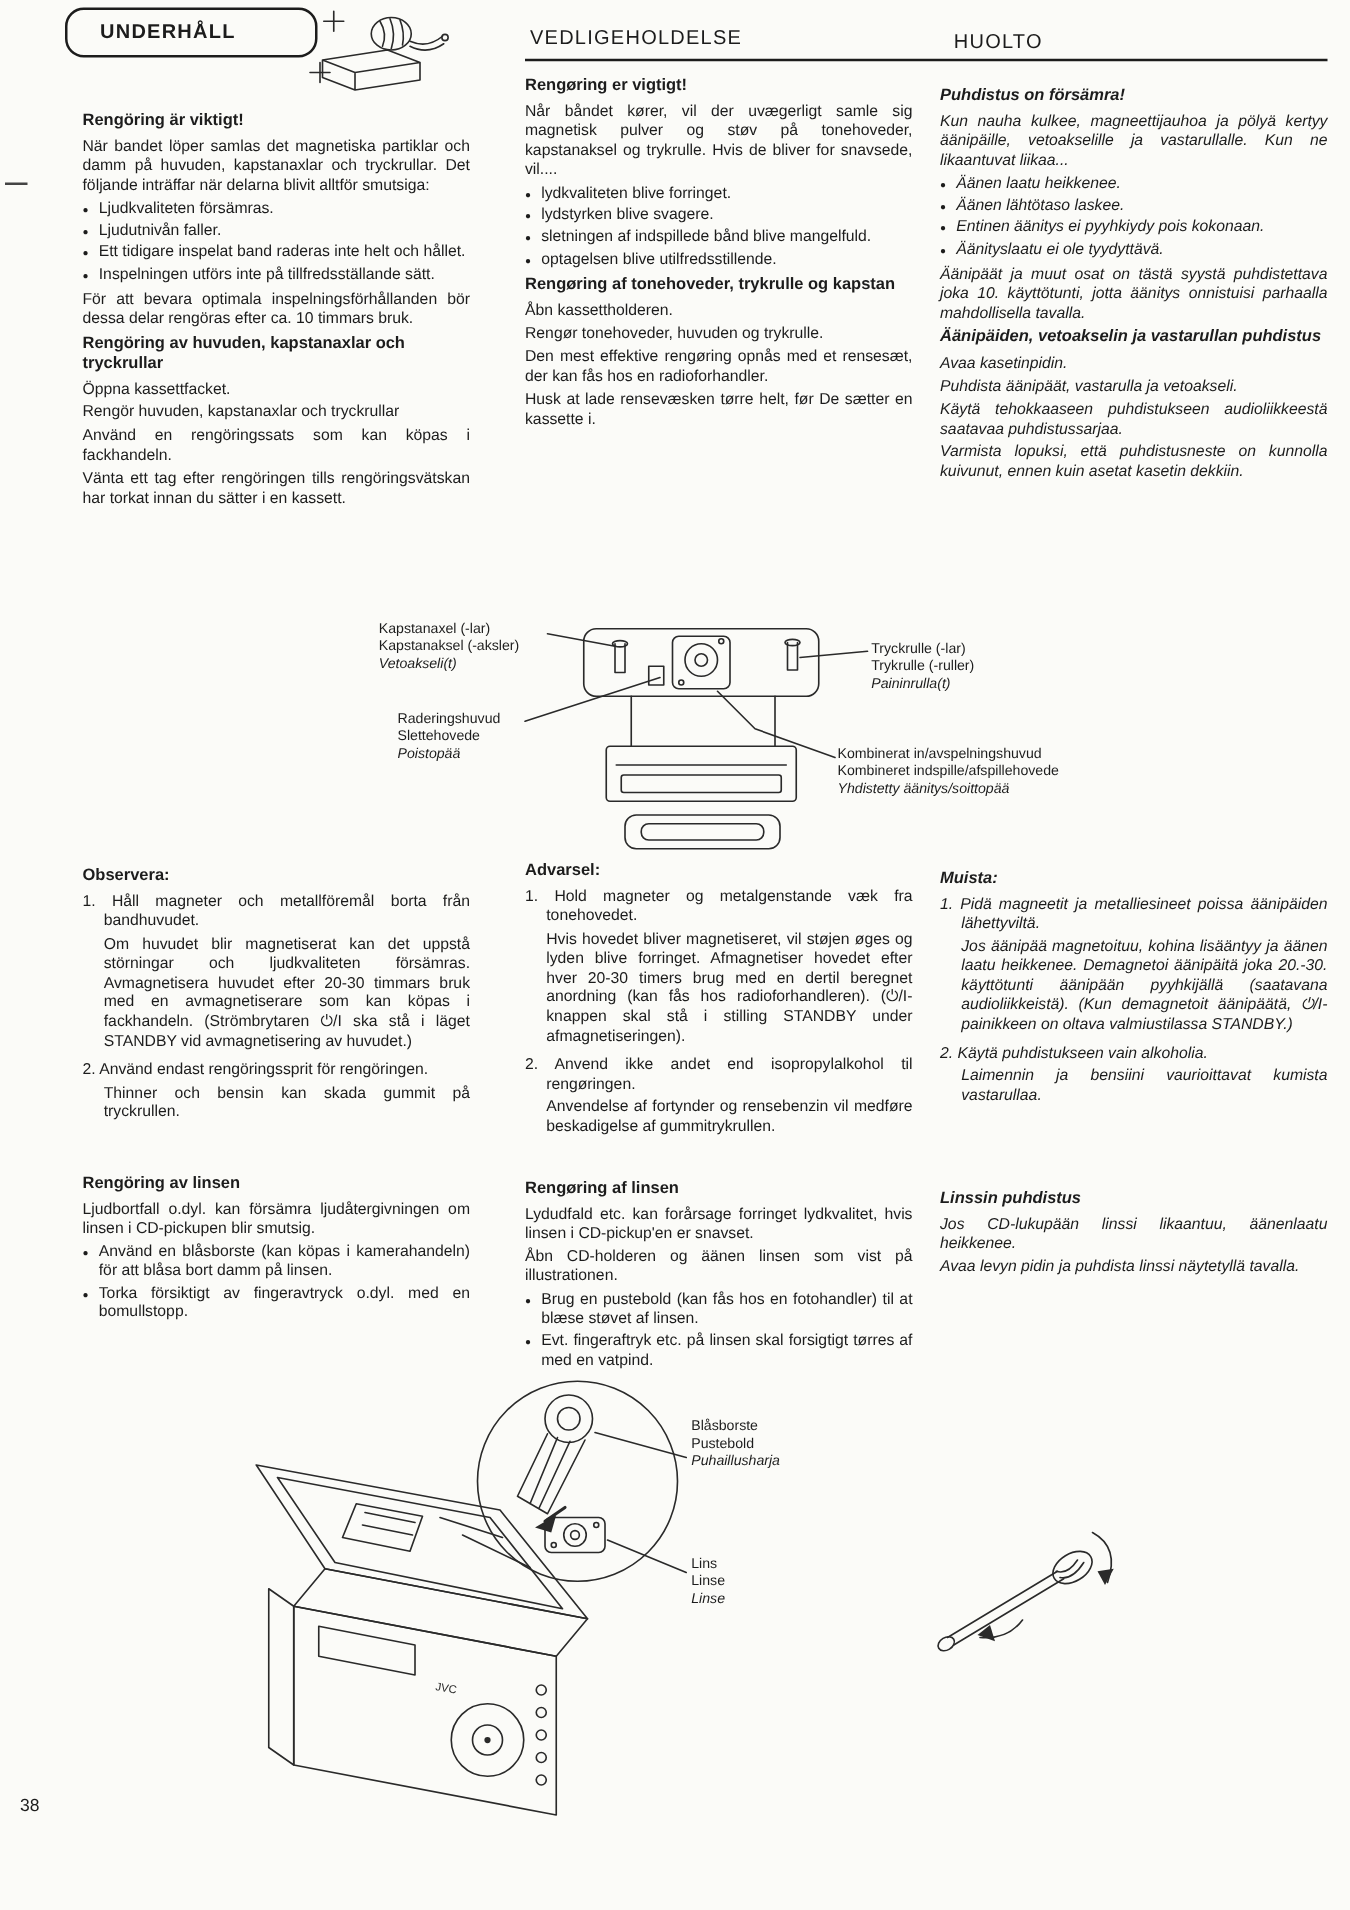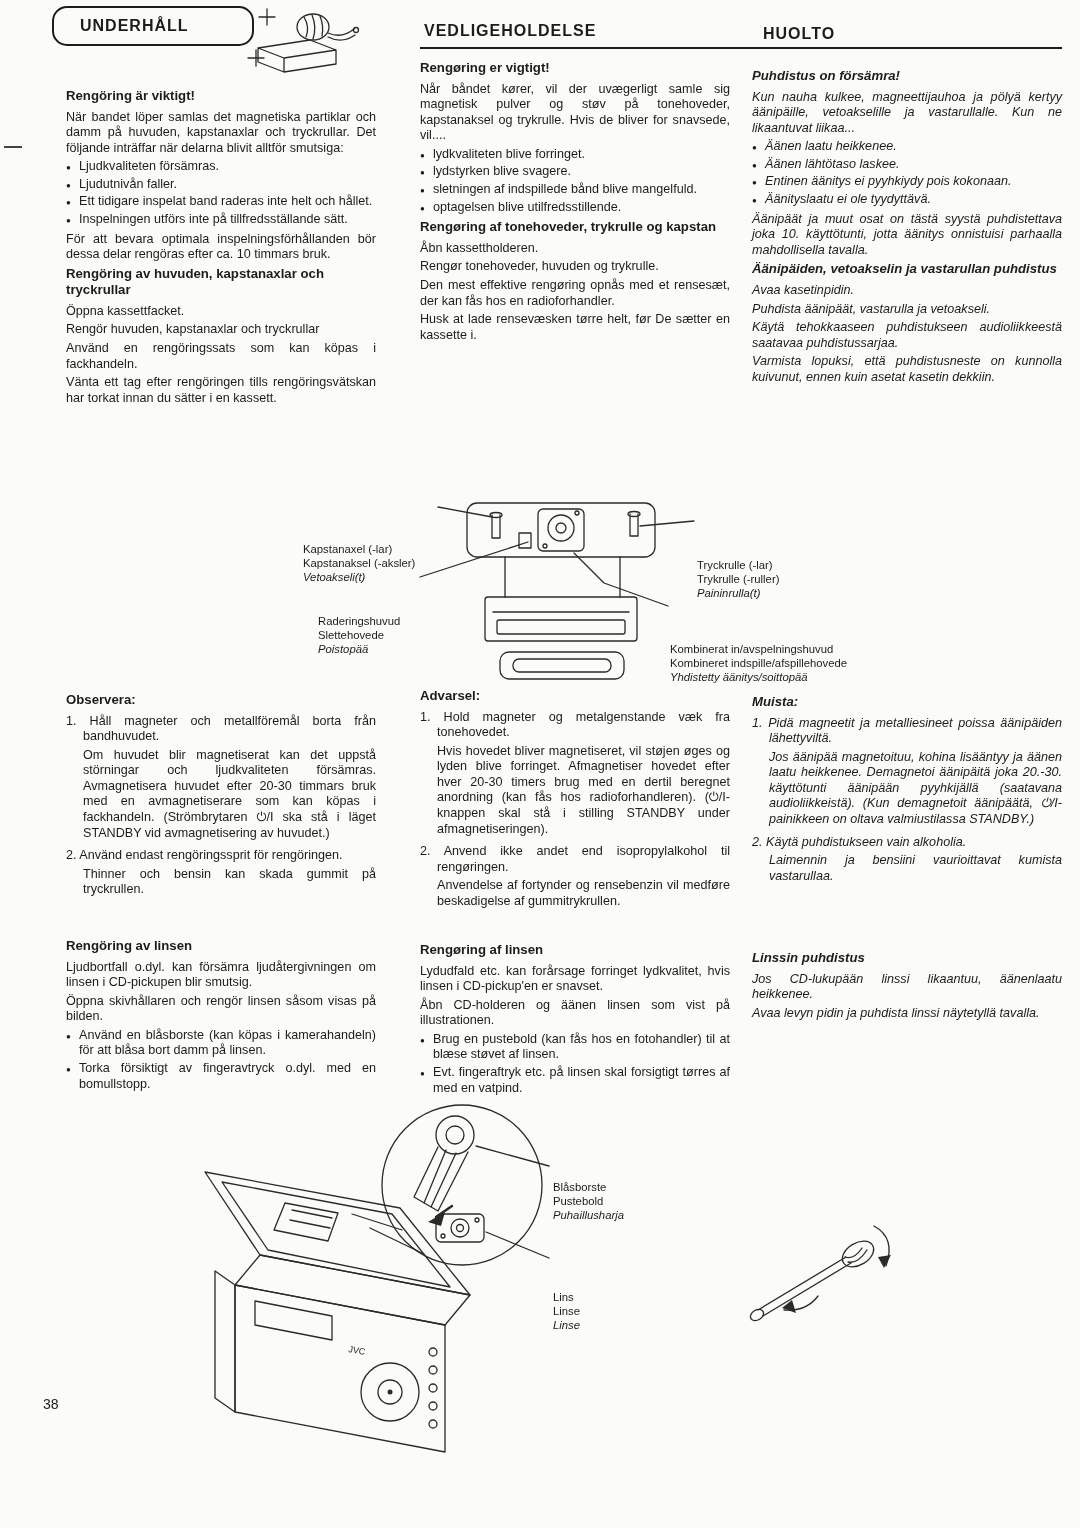--- a/index.html
+++ b/index.html
@@ -2,40 +2,40 @@
 <html><head>
 <meta charset="utf-8">
 <style>
   html,body{margin:0;padding:0;background:#e8e8e6;}
   .page{position:relative;width:1080px;height:1528px;background:#fbfbf8;
         font-family:"Liberation Sans",sans-serif;color:#1c1c1c;overflow:hidden;margin:0 auto;}
   
   .uh-box{position:absolute;left:52px;top:6px;width:202px;height:40px;border:2px solid #1c1c1c;
           border-radius:15px;display:flex;align-items:center;padding-left:26px;box-sizing:border-box;
           font-weight:bold;font-size:16px;letter-spacing:1px;}
-  .hdr{position:absolute;font-weight:bold;font-size:16px;letter-spacing:1px;}
+  .hdr{position:absolute;font-weight:normal;font-size:16px;letter-spacing:1px;}
   .hdr-da{left:424px;top:22px;}
   .hdr-fi{left:763px;top:25px;}
   .hdr-rule{position:absolute;left:420px;top:47px;width:642px;height:2px;background:#1c1c1c;}
   .margin-dash{position:absolute;left:4px;top:146px;width:18px;height:2px;background:#444;}
   
   .col{position:absolute;width:310px;font-size:12.6px;line-height:15.6px;}
   .col p{margin:0 0 3px;text-align:justify;}
   .col h3{font-size:13.2px;line-height:16.5px;margin:0 0 5px;text-align:left;}
   .mt{margin-top:11px;}
   .blist{list-style:none;margin:2px 0 4px;padding:0;}
   .blist li{position:relative;padding-left:13px;margin:0 0 2px;text-align:justify;}
   .blist li::before{content:"●";position:absolute;left:0;top:1px;font-size:8px;}
   .it{font-style:italic;}
   .numitem{padding-left:17px;text-indent:-17px;}
   .nbody{margin:0 0 7px 17px !important;}
   
-  .dlabel{position:absolute;font-size:11.3px;line-height:13.8px;margin-top:46px;}
+  .dlabel{position:absolute;font-size:11.3px;line-height:13.8px;}
   .dlabel div{white-space:nowrap;}
-  .pagenum{position:absolute;left:16px;top:1396px;font-size:14px;margin-left:27px;}
+  .pagenum{position:absolute;left:16px;top:1436px;font-size:14px;}
   svg.art{position:absolute;left:0;top:0;pointer-events:none;}
 </style>
 </head>
 <body>
 
 <div class="page">
 
   <svg class="art" width="1080" height="1528" viewBox="0 0 1080 1528">
     <g stroke="#2a2a2a" fill="none" stroke-width="1.3" stroke-linecap="round" stroke-linejoin="round">
 
@@ -242,21 +242,20 @@
     <h3>Muista:</h3>
     <p class="numitem">1. Pidä magneetit ja metalliesineet poissa äänipäiden lähettyviltä.</p>
     <p class="nbody">Jos äänipää magnetoituu, kohina lisääntyy ja äänen laatu heikkenee. Demagnetoi äänipäitä joka 20.-30. käyttötunti äänipään pyyhkijällä (saatavana audioliikkeistä). (Kun demagnetoit äänipäätä, ⏻/I-painikkeen on oltava valmiustilassa STANDBY.)</p>
     <p class="numitem">2. Käytä puhdistukseen vain alkoholia.</p>
     <p class="nbody">Laimennin ja bensiini vaurioittavat kumista vastarullaa.</p>
   </div>
 
   <div class="col" style="left:66px;top:938px">
     <h3>Rengöring av linsen</h3>
     <p>Ljudbortfall o.dyl. kan försämra ljudåtergivningen om linsen i CD-pickupen blir smutsig.</p>
-    <p>Öppna skivhållaren och rengör linsen såsom visas på bilden.</p>
     <ul class="blist">
       <li>Använd en blåsborste (kan köpas i kamerahandeln) för att blåsa bort damm på linsen.</li>
       <li>Torka försiktigt av fingeravtryck o.dyl. med en bomullstopp.</li>
     </ul>
   </div>
   <div class="col" style="left:420px;top:942px">
     <h3>Rengøring af linsen</h3>
     <p>Lydudfald etc. kan forårsage forringet lydkvalitet, hvis linsen i CD-pickup'en er snavset.</p>
     <p>Åbn CD-holderen og äänen linsen som vist på illustrationen.</p>
     <ul class="blist">

